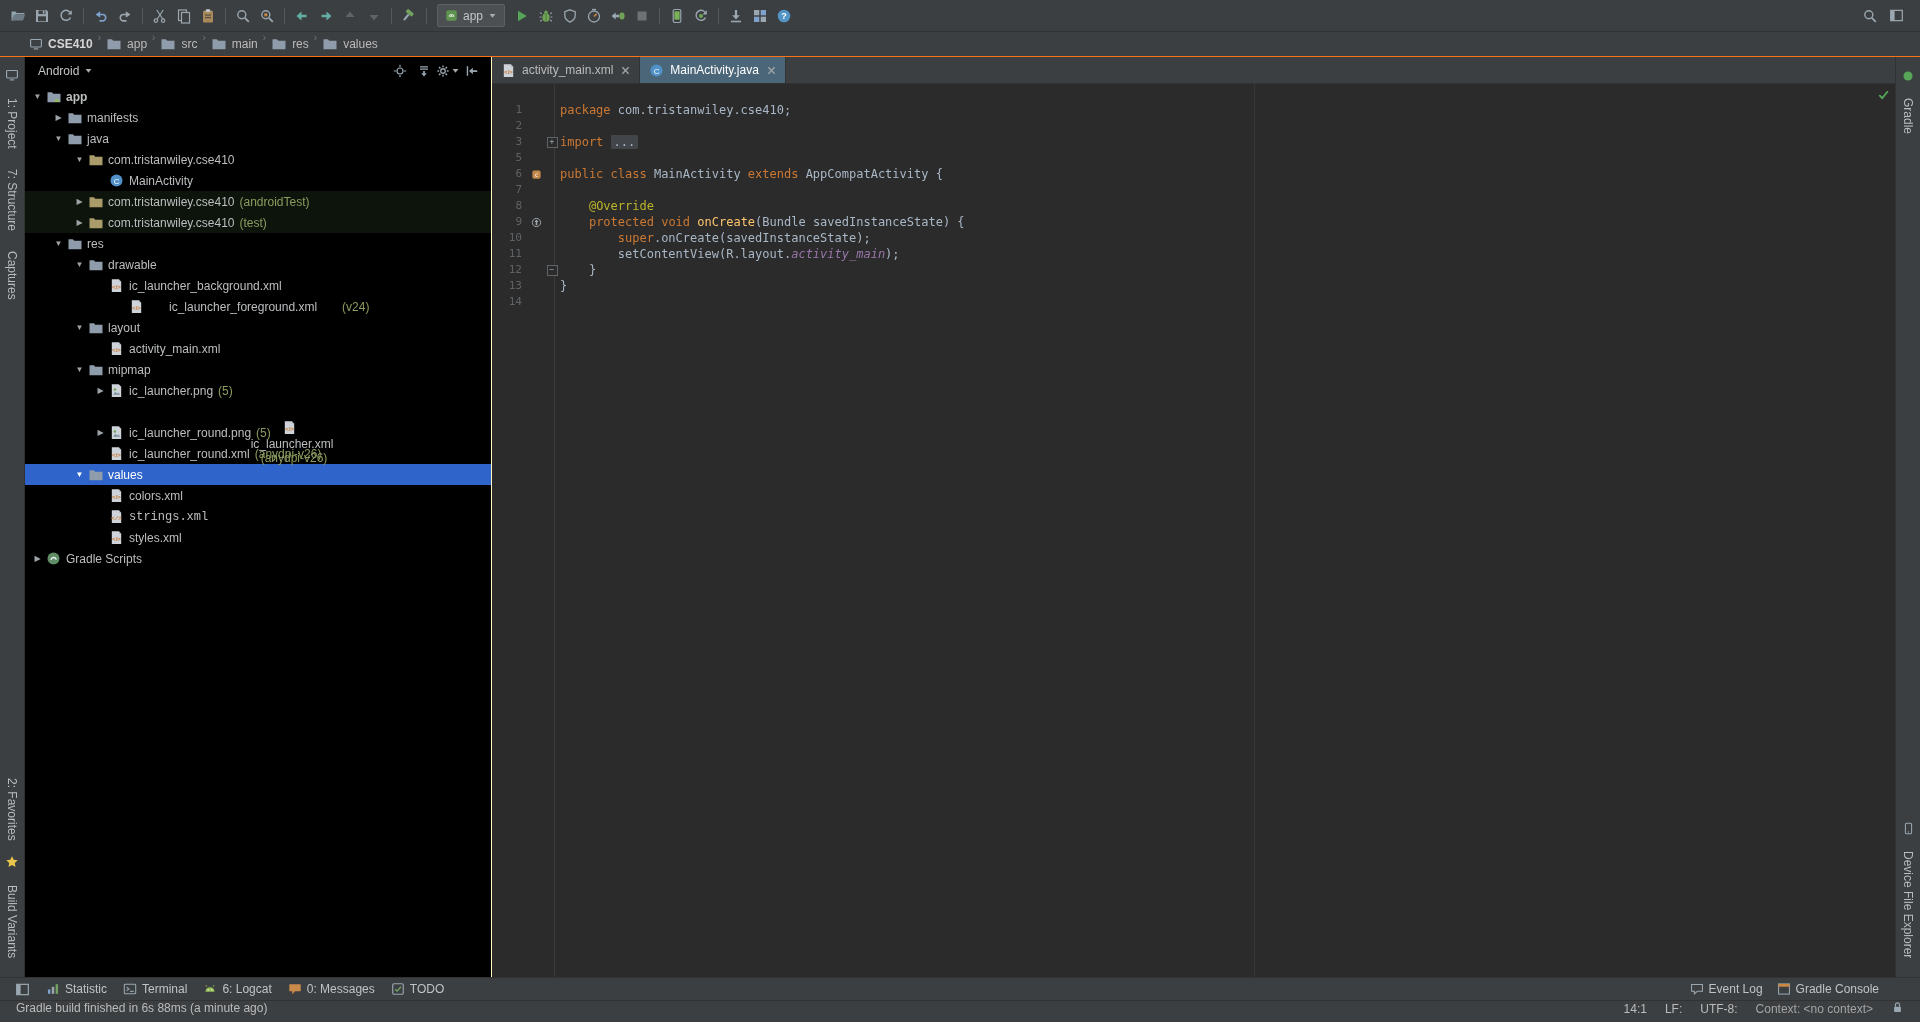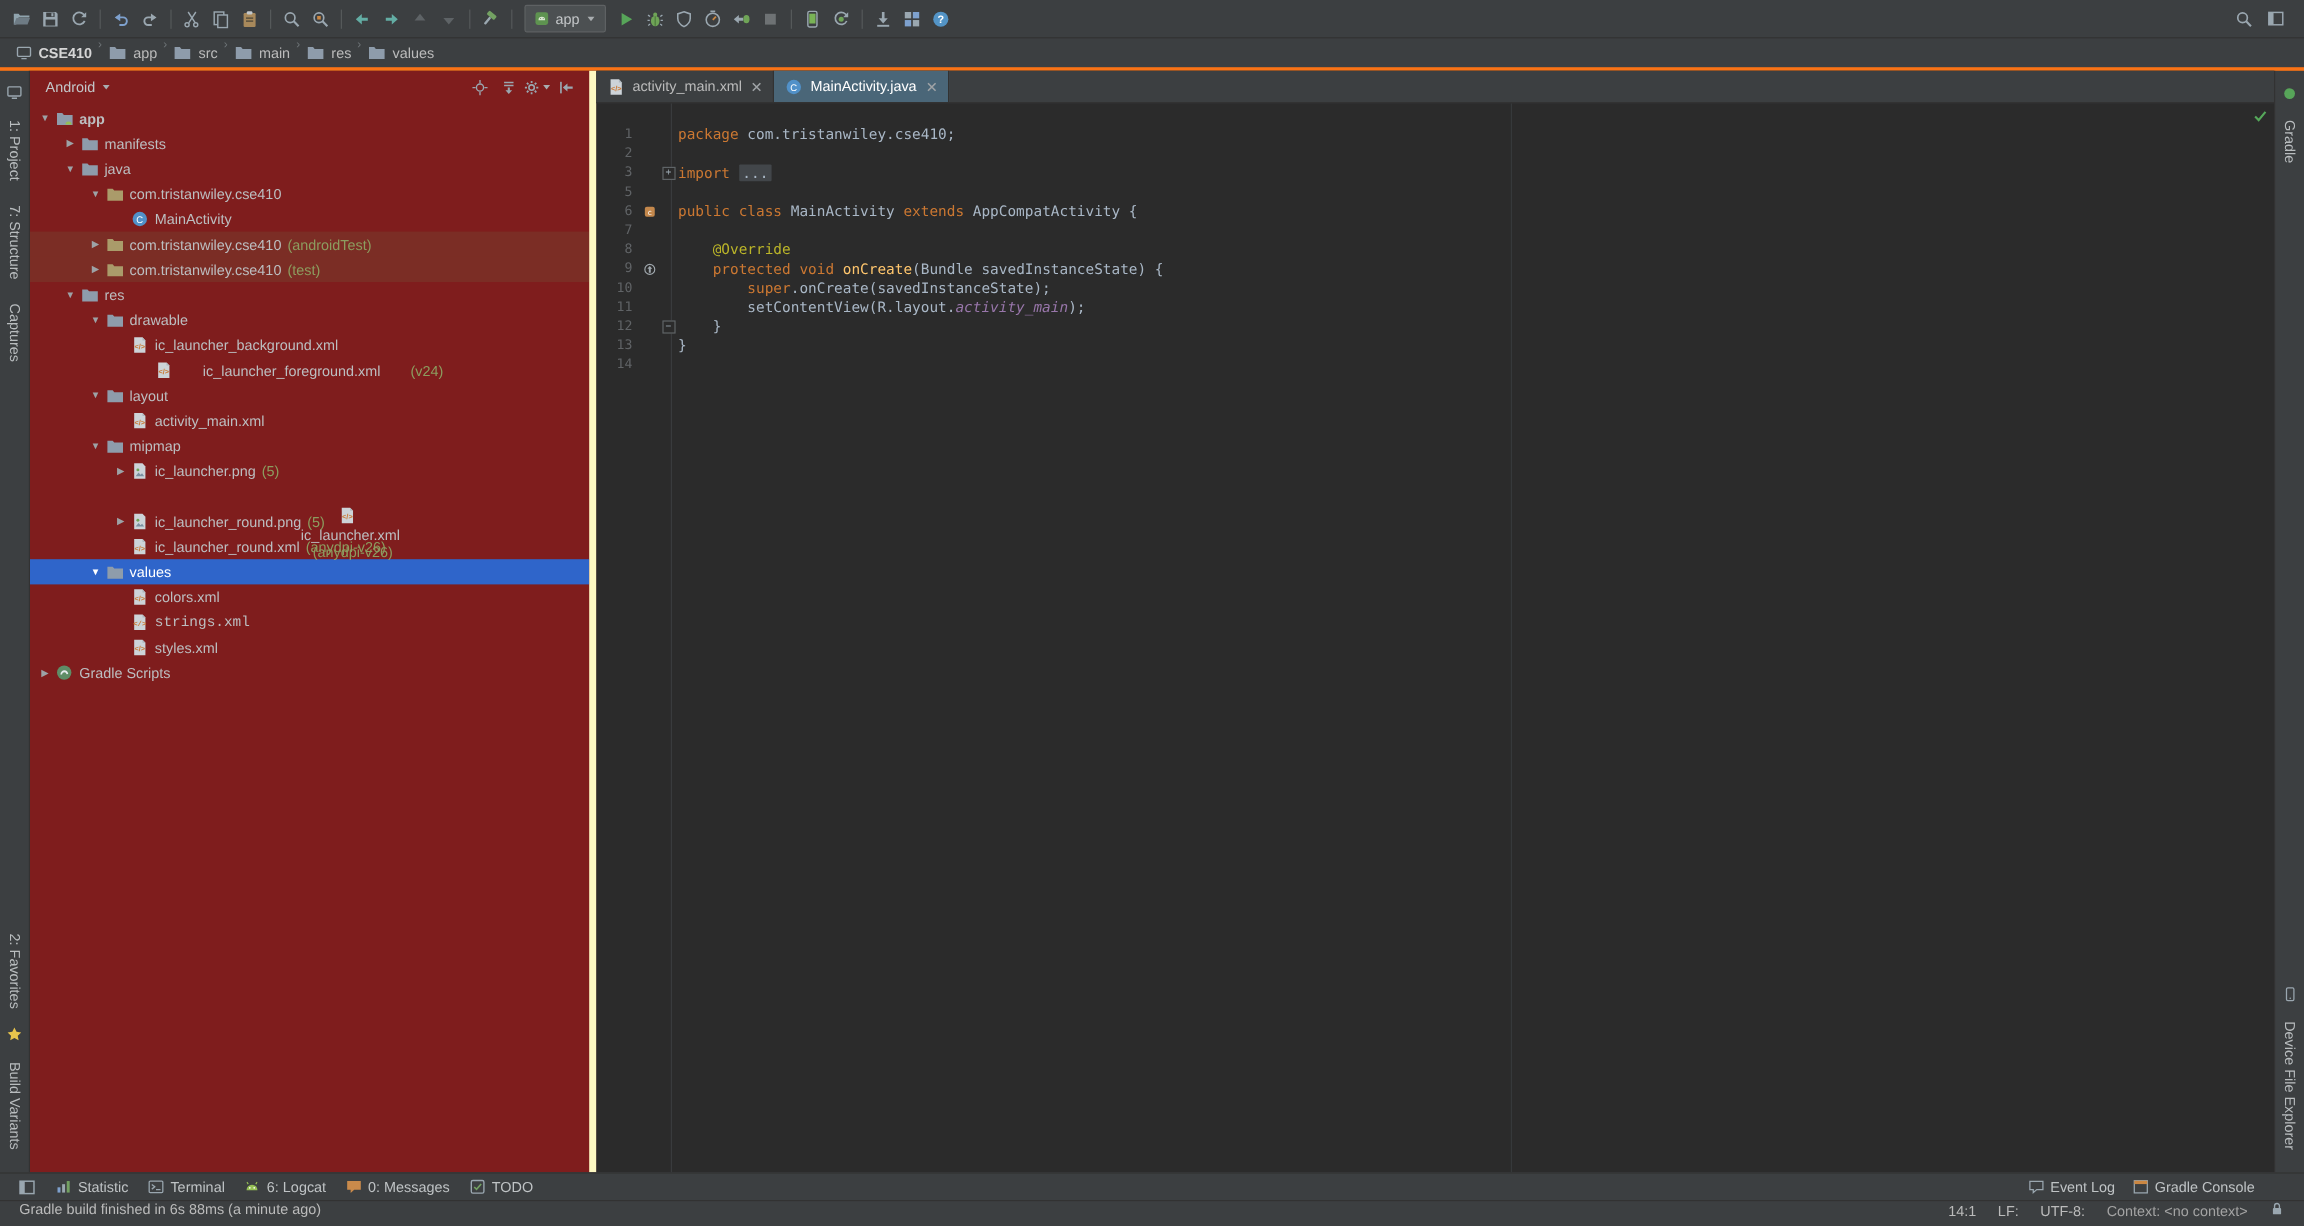--- a/index.html
+++ b/index.html
@@ -10,34 +10,34 @@
   
   .menubar{flex:0 0 21px;display:flex;align-items:center;padding-left:8px}
   .mi{padding:0 8px;line-height:21px;cursor:default}
   
   .toolbar{flex:0 0 31px;display:flex;align-items:center;padding:0 6px;border-bottom:1px solid #323232}
   .tbi{width:24px;height:24px;display:flex;align-items:center;justify-content:center;border-radius:3px}
   .tsep{width:1px;height:16px;background:#55595a;margin:0 5px}
   .runbox{display:flex;align-items:center;gap:5px;height:21px;padding:0 7px;margin:0 5px;background:#4c5052;border:1px solid #5e6163;border-radius:2px;color:#c3c6c8}
   .tbright{margin-left:auto;display:flex;align-items:center;gap:2px;padding-right:6px}
   
-  .navbar{flex:0 0 24px;display:flex;padding-left:10px;border-bottom:3px solid #f97316}
+  .navbar{flex:0 0 24px;display:flex;padding-left:26px;border-bottom:1px solid #f97316}
   .crumb{display:flex;align-items:center;gap:5px;padding:0 3px}
   .csep{color:#6e7477;padding:0 2px;font-size:10px}
   .bold{font-weight:bold;color:#d6d6d6}
   
   .main{flex:1;display:flex;min-height:0}
   .stripe{width:24px;flex:0 0 24px;display:flex;flex-direction:column;align-items:center}
   .stripe.left{border-right:1px solid #323232;padding-top:6px}
   .stripe.right{border-left:1px solid #323232;padding-top:8px}
   .vlabel{writing-mode:vertical-lr;font-size:12px;color:#b9bdbf;margin:11px 0 9px;cursor:default;white-space:nowrap}
   .sicon{margin:5px 0}
   .sbottom{margin-top:auto;display:flex;flex-direction:column;align-items:center;padding-bottom:10px}
   
-  .project{width:466px;flex:0 0 466px;background:#7f1d1d;border-right:6px solid #fef9c3;display:flex;flex-direction:column;min-height:0}
+  .project{width:466px;flex:0 0 466px;background:#000000;border-right:1px solid #fef9c3;display:flex;flex-direction:column;min-height:0}
   .phead{flex:0 0 27px;display:flex;align-items:center;padding:0 8px;gap:2px}
   .pview{display:flex;align-items:center;gap:5px;padding:2px 5px;color:#c3c6c8}
   .phspace{flex:1}
   .phicon{width:22px;height:22px;display:flex;align-items:center;justify-content:center;gap:1px}
   .tree{flex:1;overflow:hidden;padding-top:2px}
   .trow{height:21px;display:flex;align-items:center;white-space:nowrap;cursor:default}
   .trow.testbg{background:rgba(104,152,92,0.13)}
   .trow.selected{background:#2f65ca}
   .arr{width:17px;flex:0 0 17px;text-align:center;font-size:8px;color:#9da2a6}
   .tico{width:19px;flex:0 0 19px;justify-content:flex-start}

